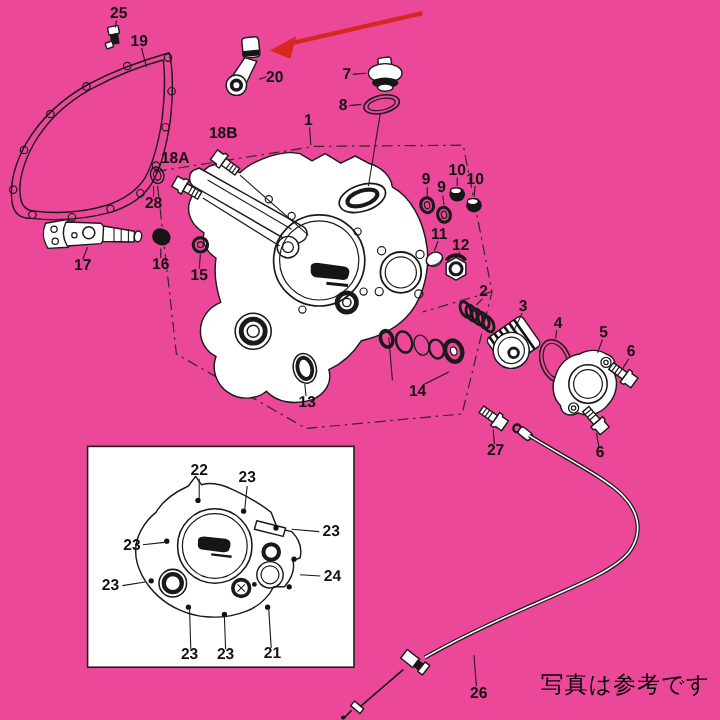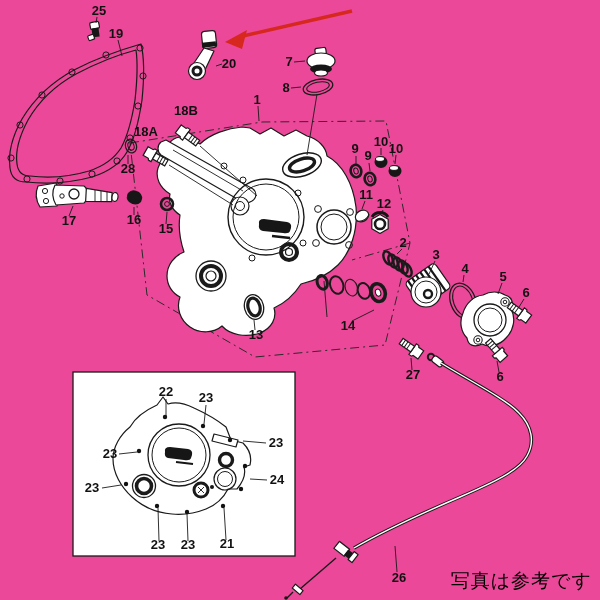--- a/index.html
+++ b/index.html
@@ -6,21 +6,21 @@
   .stage{position:relative;width:600px;height:600px;background:#ec4899;overflow:hidden;
          font-family:"Liberation Sans",sans-serif;}
   svg{position:absolute;left:0;top:0;}
   .ln{stroke:#1a1a1a;fill:none;stroke-width:1.2;stroke-linejoin:round;stroke-linecap:round;}
   .thin{stroke:#1a1a1a;fill:none;stroke-width:0.9;}
   .wfill{fill:#ffffff;stroke:#1a1a1a;stroke-width:1.2;stroke-linejoin:round;}
   .blk{fill:#161616;stroke:none;}
   .ring{fill:none;stroke:#1a1a1a;}
   .dash{fill:none;stroke:#2a2a2a;stroke-width:1;stroke-dasharray:9 4 2 4;}
   .plabel{font:700 13px "Liberation Sans",sans-serif;fill:#111;text-anchor:middle;}
-  .note{position:absolute;right:8px;bottom:6px;font-size:19px;color:#000;
+  .note{position:absolute;right:8px;bottom:16px;font-size:19px;color:#000;
         font-family:"Liberation Sans","DejaVu Sans",sans-serif;letter-spacing:1px;}
 </style>
 </head>
 <body>
 
 <div class="stage">
 <svg width="600" height="600" viewBox="0 0 600 600">
 
   <g>
     <path class="dash" d="M130,143 L262,122 L386,121 L410,243 L385,345 L255,357 L147,295 Z"></path>

